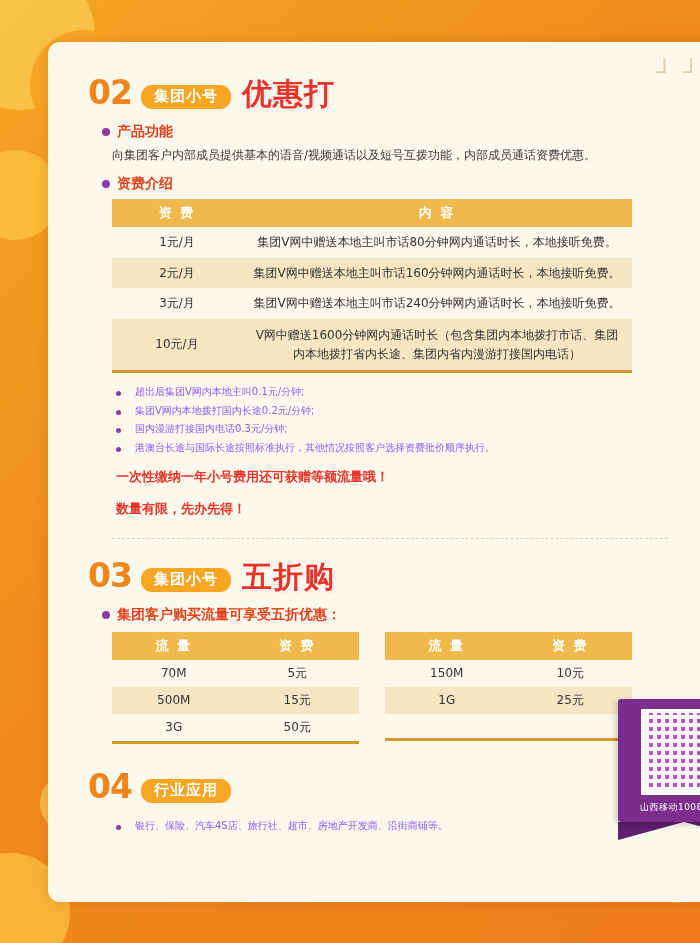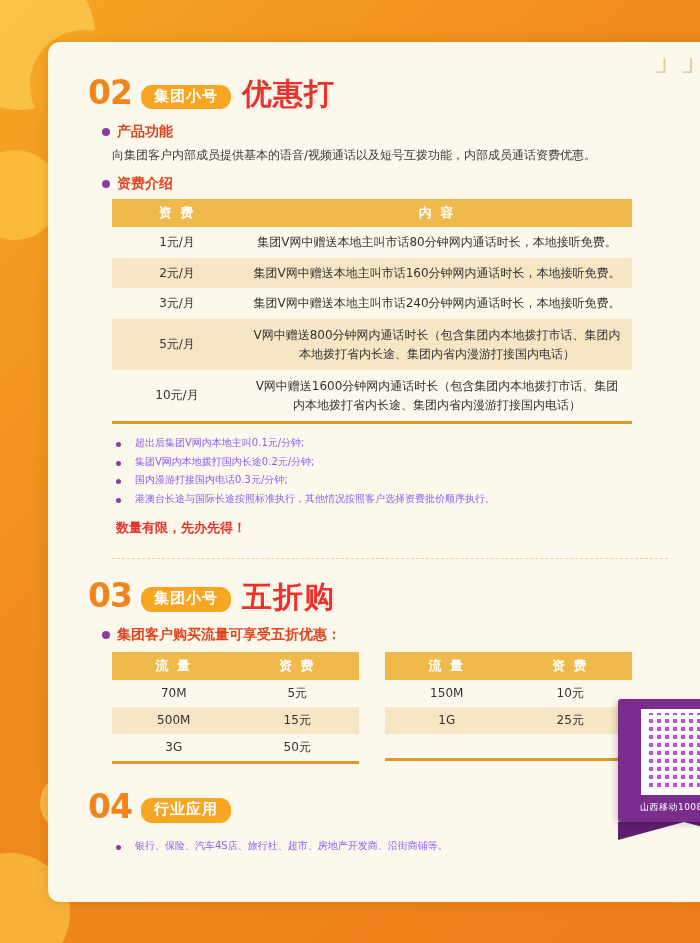--- a/index.html
+++ b/index.html
@@ -281,24 +281,20 @@
         </tr>
         <tr>
           <td class="c1">2元/月</td>
           <td>集团V网中赠送本地主叫市话160分钟网内通话时长，本地接听免费。</td>
         </tr>
         <tr>
           <td class="c1">3元/月</td>
           <td>集团V网中赠送本地主叫市话240分钟网内通话时长，本地接听免费。</td>
         </tr>
         <tr class="rule-row">
-          <td class="c1">5元/月</td>
-          <td>V网中赠送800分钟网内通话时长（包含集团内本地拨打市话、集团内本地拨打省内长途、集团内省内漫游打接国内电话）</td>
-        </tr>
-        <tr class="rule-row">
           <td class="c1">10元/月</td>
           <td>V网中赠送1600分钟网内通话时长（包含集团内本地拨打市话、集团内本地拨打省内长途、集团内省内漫游打接国内电话）</td>
         </tr>
       </tbody>
     </table>
     <div class="tbl-underline"></div>
 
     <div class="notes">
       <div class="note">
         <span class="sdot"></span>
@@ -311,20 +307,21 @@
       <div class="note">
         <span class="sdot"></span>
         <span>国内漫游打接国内电话0.3元/分钟;</span>
       </div>
       <div class="note">
         <span class="sdot"></span>
         <span>港澳台长途与国际长途按照标准执行，其他情况按照客户选择资费批价顺序执行。</span>
       </div>
     </div>
 
+    <div class="redline">一次性缴纳一年小号费用还可获赠等额流量哦！</div>
     <div class="redline">数量有限，先办先得！</div>
 
     <hr class="divider">
 
     <div class="sec-head" style="margin-top:20px">
       <span class="sec-num">03</span>
       <span class="pill">集团小号</span>
       <span class="big-red">五折购</span>
     </div>
 

